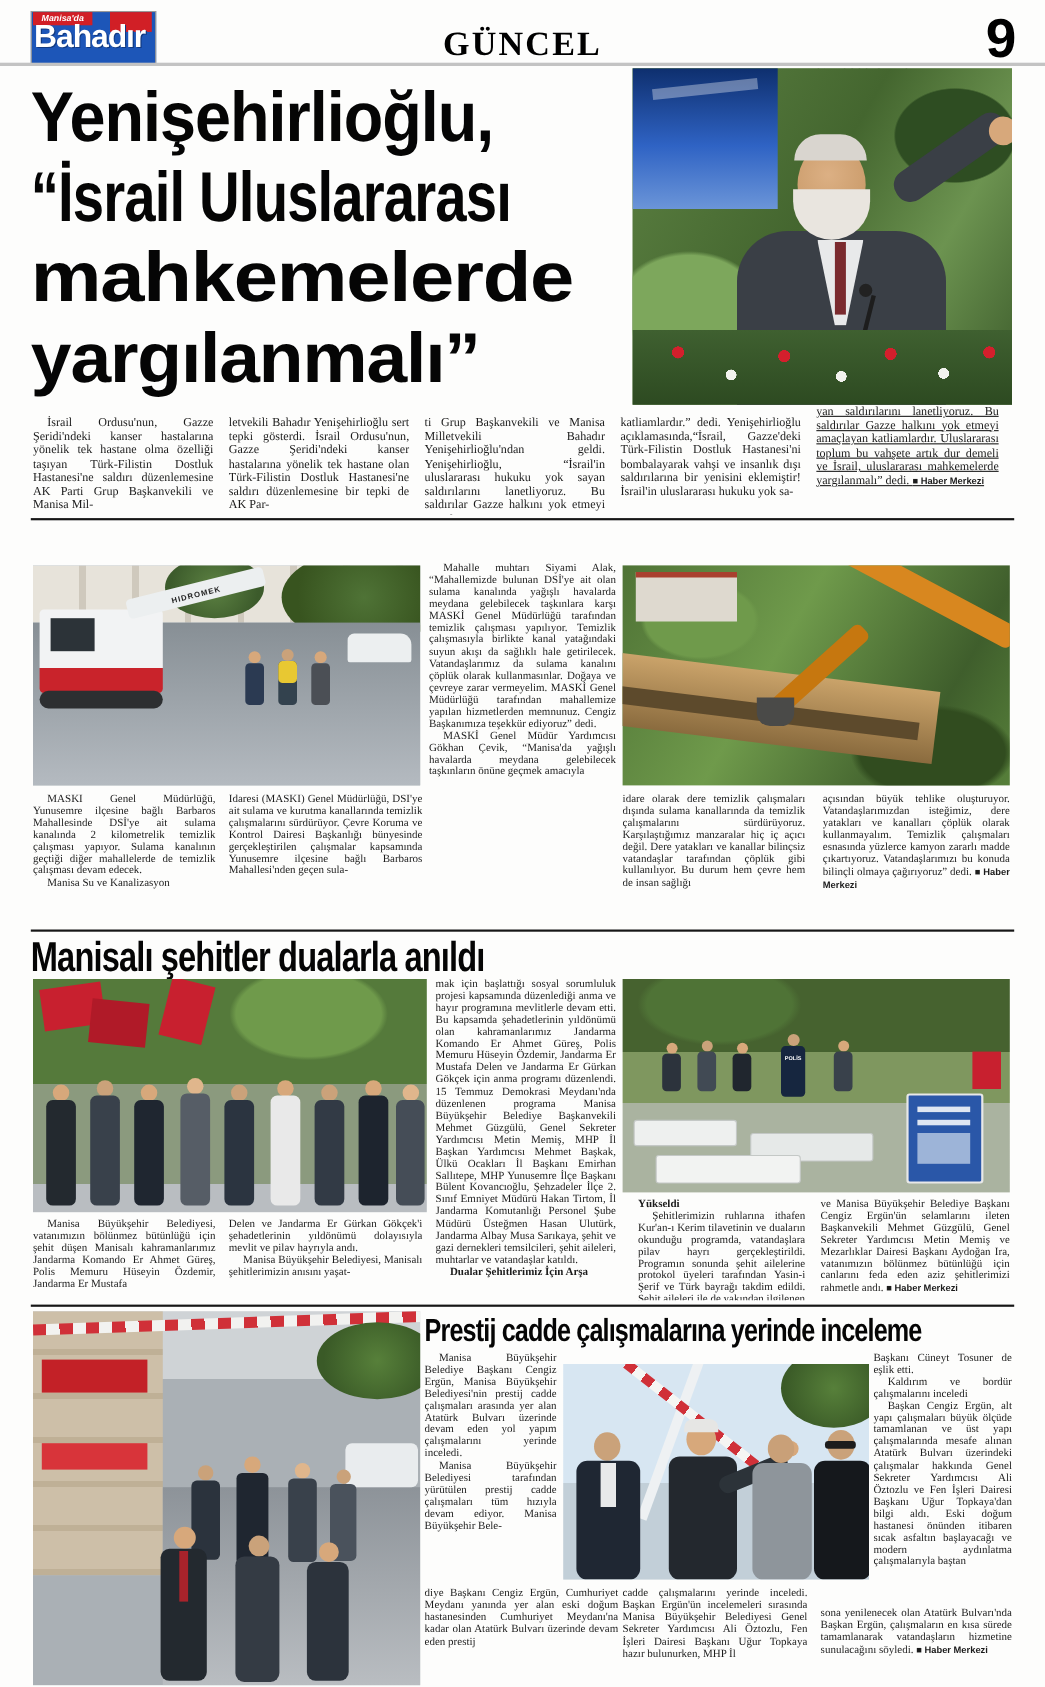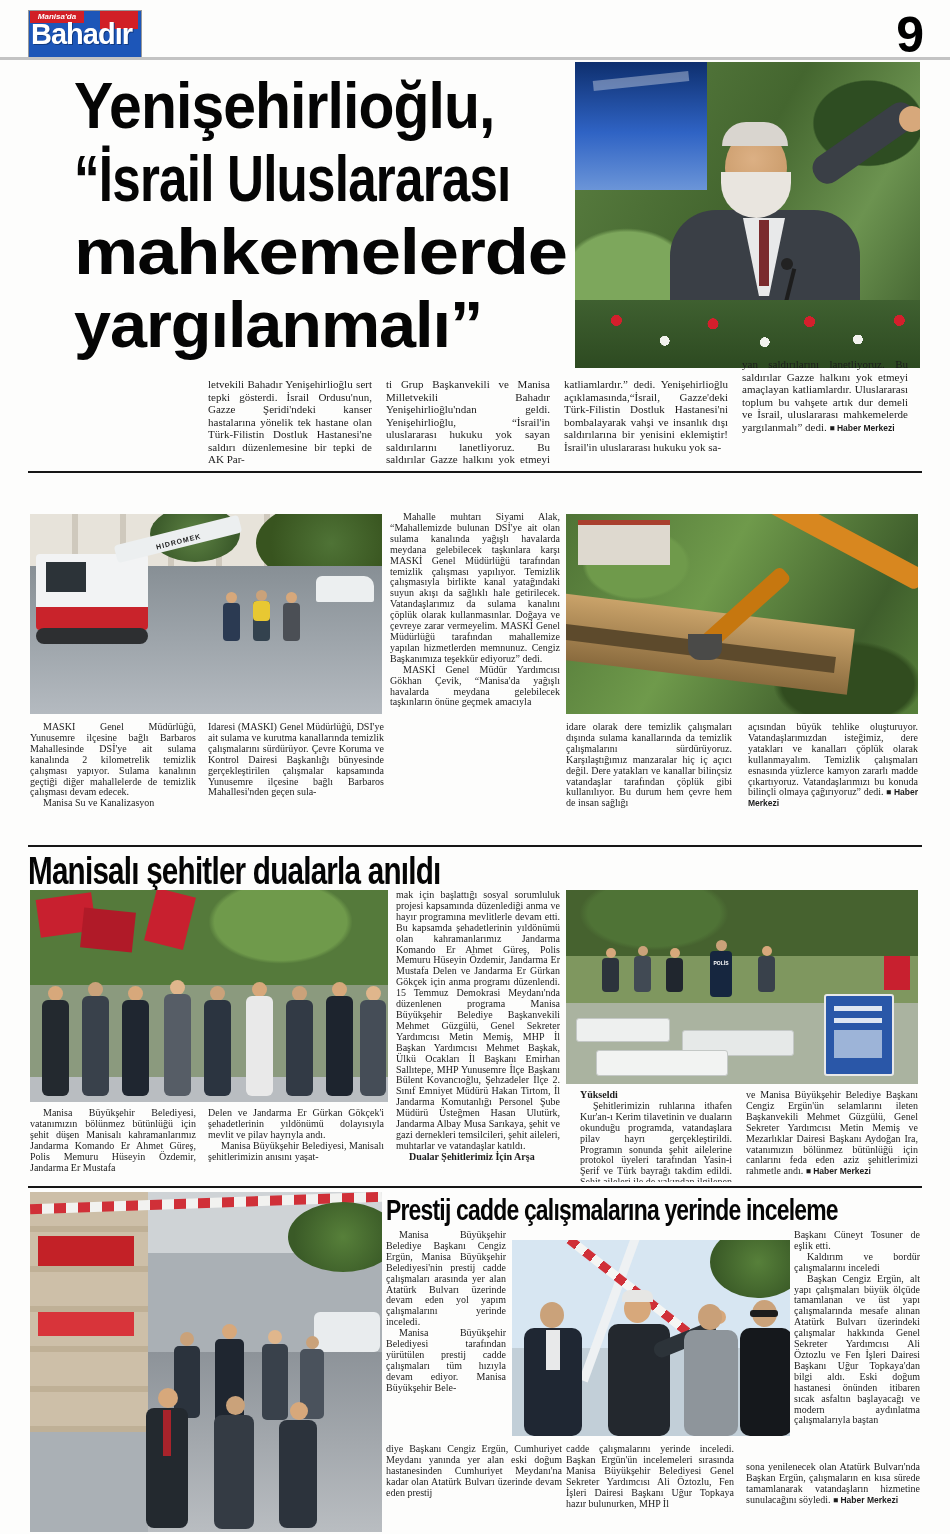--- a/index.html
+++ b/index.html
@@ -24,28 +24,29 @@
 
 <div class="page">
 
   <div class="s" style="left:28px;top:10px;width:112px;height:48px;">
     <div class="s" style="left:0;top:0;width:112px;height:48px;background:#1d56b8;border:1px solid #999;"></div>
     <div class="s" style="left:2px;top:1px;width:54px;height:12px;background:#d11f26;color:#fff;font-family:'Liberation Sans',sans-serif;font-style:italic;font-weight:bold;font-size:8px;line-height:12px;text-align:center;">Manisa'da</div>
     <div class="s" style="left:72px;top:1px;width:38px;height:18px;background:#d11f26;"></div>
     <div class="s" style="left:3px;top:8px;width:108px;color:#fff;font-family:'Liberation Sans',sans-serif;font-weight:800;font-size:29px;letter-spacing:-1px;text-shadow:1px 1px 0 #123a80;">Bahadır</div>
   </div>
 
+  <div class="s" style="left:325px;top:22px;width:300px;text-align:center;font-family:'Liberation Serif',serif;font-weight:bold;font-size:31px;letter-spacing:2px;color:#000;">GÜNCEL</div>
 
   <div class="s" style="left:690px;top:60px;width:172px;text-align:right;font-family:'Liberation Sans',sans-serif;font-weight:normal;font-size:12px;color:#111;">1 KASIM 2023 ÇARŞAMBA</div>
 
   <div class="s" style="left:872px;top:6px;width:52px;text-align:right;font-family:'Liberation Sans',sans-serif;font-weight:800;font-size:50px;color:#000;">9</div>
 
   <div class="s" style="left:0;top:57px;width:950px;height:3px;background:#c3c3c3;"></div>
 
-  <div class="s" style="left:28px;top:74px;margin-left:46px;">
+  <div class="s" style="left:28px;top:74px;">
     <div class="hl" style="font-size:64px;height:73px;transform:scaleX(0.92);">Yenişehirlioğlu,</div>
     <div class="hl" style="font-size:64px;height:73px;transform:scaleX(0.80);">“İsrail Uluslararası</div>
     <div class="hl" style="font-size:64px;height:73px;transform:scaleX(1.13);">mahkemelerde</div>
     <div class="hl" style="font-size:64px;height:73px;transform:scaleX(1.04);">yargılanmalı”</div>
   </div>
 
   <div class="ph" style="left:575px;top:62px;width:345px;height:306px;background:
       radial-gradient(90px 70px at 85% 20%, #2e4d22 0 60%, transparent 62%),
       radial-gradient(110px 80px at 15% 70%, #7da75c 0 55%, transparent 60%),
       linear-gradient(120deg,#5d8243,#44662f 45%,#6c9350 72%,#3c5b2b);">
@@ -65,24 +66,25 @@
         radial-gradient(9px 9px at 12% 30%, #d41f2c 0 60%, transparent 62%),
         radial-gradient(8px 8px at 26% 60%, #f2f2ee 0 60%, transparent 62%),
         radial-gradient(9px 9px at 40% 35%, #d41f2c 0 60%, transparent 62%),
         radial-gradient(8px 8px at 55% 62%, #f2f2ee 0 60%, transparent 62%),
         radial-gradient(9px 9px at 68% 32%, #d41f2c 0 60%, transparent 62%),
         radial-gradient(8px 8px at 82% 58%, #f2f2ee 0 60%, transparent 62%),
         radial-gradient(9px 9px at 94% 30%, #d41f2c 0 60%, transparent 62%),
         linear-gradient(180deg,#3f6030,#2d4a21);"></div>
   </div>
 
+  <div class="col t1 ind" style="left:30px;top:378px;width:164px;height:90px;">İsrail Ordusu'nun, Gazze Şeridi'ndeki kanser hastalarına yönelik tek hastane olma özelliği taşıyan Türk-Filistin Dostluk Hastanesi'ne saldırı düzenlemesine AK Parti Grup Başkanvekili ve Manisa Mil-</div>
   <div class="col t1" style="left:208px;top:378px;width:164px;height:90px;">letvekili Bahadır Yenişehirlioğlu sert tepki gösterdi. İsrail Ordusu'nun, Gazze Şeridi'ndeki kanser hastalarına yönelik tek hastane olan Türk-Filistin Dostluk Hastanesi'ne saldırı düzenlemesine bir tepki de AK Par-</div>
   <div class="col t1" style="left:386px;top:378px;width:164px;height:90px;">ti Grup Başkanvekili ve Manisa Milletvekili Bahadır Yenişehirlioğlu'ndan geldi. Yenişehirlioğlu, “İsrail'in uluslararası hukuku yok sayan saldırılarını lanetliyoruz. Bu saldırılar Gazze halkını yok etmeyi amaçlayan</div>
   <div class="col t1" style="left:564px;top:378px;width:164px;height:90px;">katliamlardır.” dedi. Yenişehirlioğlu açıklamasında,“İsrail, Gazze'deki Türk-Filistin Dostluk Hastanesi'ni bombalayarak vahşi ve insanlık dışı saldırılarına bir yenisini eklemiştir! İsrail'in uluslararası hukuku yok sa-</div>
-  <div class="col t1" style="left:742px;top:358px;width:166px;height:90px;"><span>yan saldırılarını lanetliyoruz. Bu saldırılar Gazze halkını yok etmeyi amaçlayan katliamlardır. Uluslararası toplum bu vahşete artık dur demeli ve İsrail, uluslararası mahkemelerde yargılanmalı” dedi. </span><span class="byline">■ Haber Merkezi</span></div>
+  <div class="col t1" style="left:742px;top:368px;width:166px;height:90px;text-decoration:underline;"><span>yan saldırılarını lanetliyoruz. Bu saldırılar Gazze halkını yok etmeyi amaçlayan katliamlardır. Uluslararası toplum bu vahşete artık dur demeli ve İsrail, uluslararası mahkemelerde yargılanmalı” dedi. </span><span class="byline">■ Haber Merkezi</span></div>
 
   <div class="rule" style="left:28px;top:471px;width:894px;"></div>
 
 
   <div class="ph" style="left:30px;top:514px;width:352px;height:200px;background:linear-gradient(180deg,#c3ccd2 0 27%,#9aa2a8 27% 100%);">
     <div class="s" style="left:0;top:0;width:352px;height:52px;background:repeating-linear-gradient(90deg,#e7e3da 0 42px,#cfc9bd 42px 48px);"></div>
     <div class="s" style="right:-24px;top:-14px;width:150px;height:86px;background:radial-gradient(circle at 50% 50%,#4f7336,#38541f 70%);border-radius:50%;"></div>
     <div class="s" style="left:120px;top:-8px;width:90px;height:56px;background:radial-gradient(circle at 50% 50%,#5d8243,#3c5b2b 75%);border-radius:50%;"></div>
     <div class="s" style="left:0;top:52px;width:352px;height:148px;background:linear-gradient(180deg,#878f95,#b4bac0);"></div>
     <div class="s" style="left:6px;top:40px;width:112px;height:76px;background:linear-gradient(180deg,#f2f3f4 0 70%,#c9232b 70% 100%);border-radius:4px;"></div>

